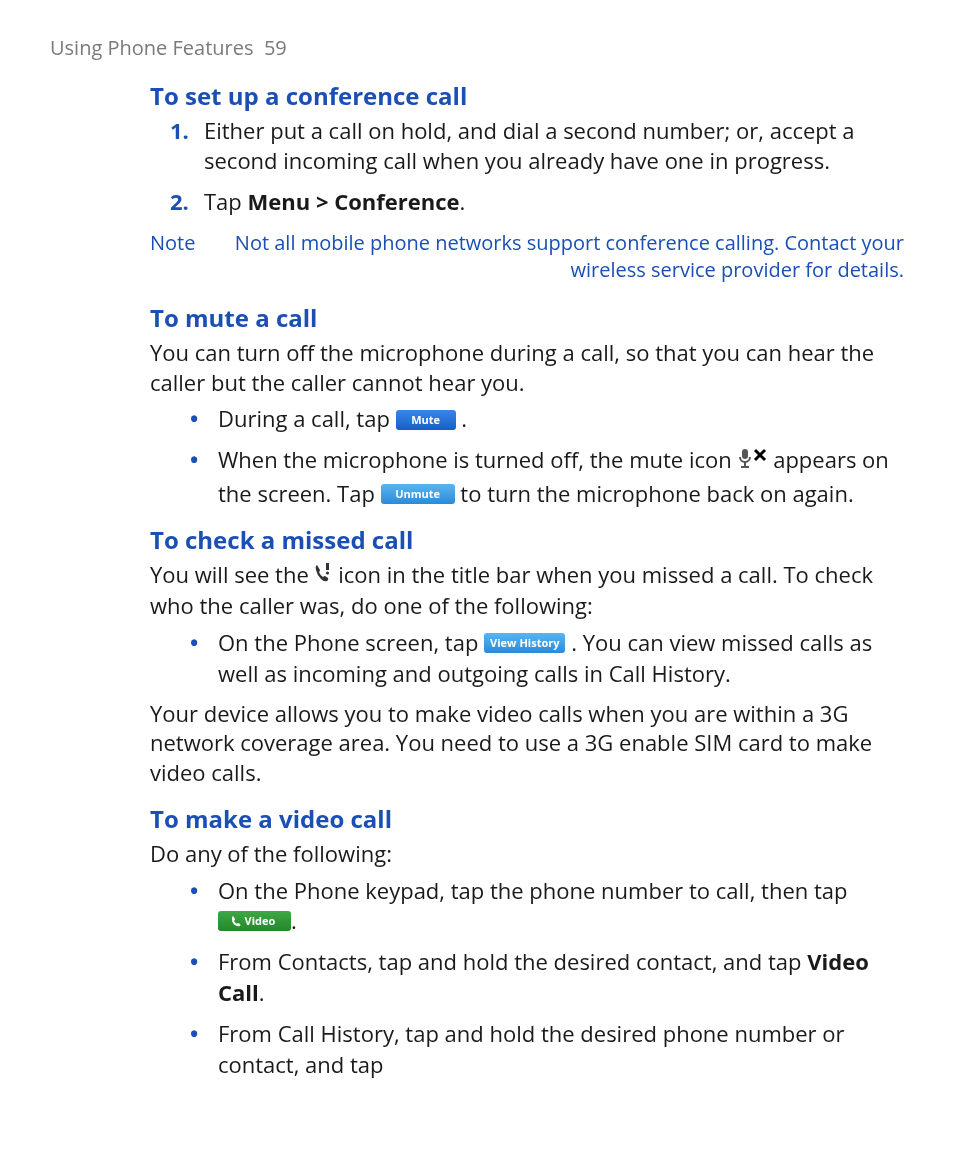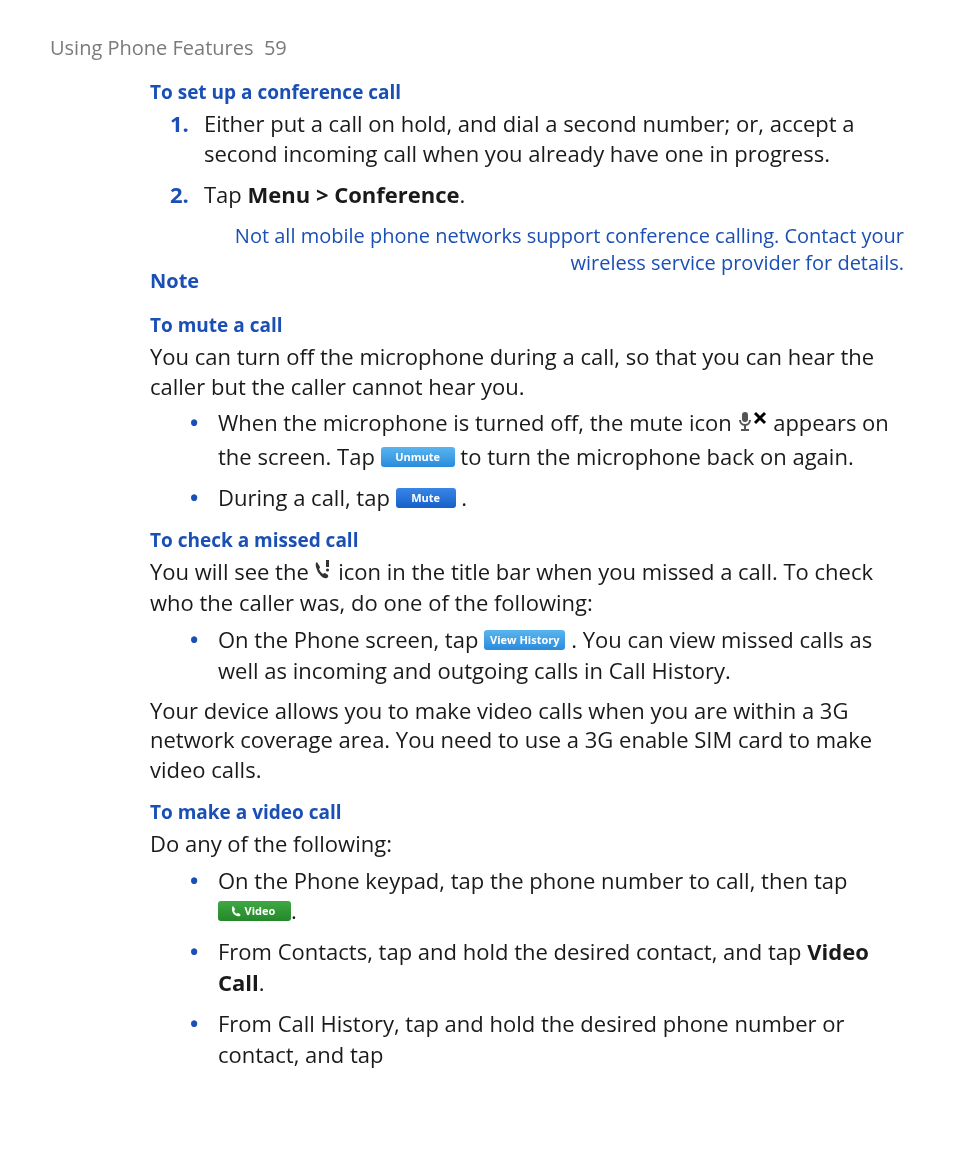--- a/index.html
+++ b/index.html
@@ -18,21 +18,21 @@
   }
   .running-head {
     color: #7a7a7a;
     font-size: 20px;
     margin-bottom: 18px;
     padding-right: 10px;
   }
   .subhead {
     color: #1a4fb5;
     font-weight: 700;
-    font-size: 19px;
+    font-size: 24px;
     margin: 14px 0 4px 100px;
   }
   .para {
     font-size: 22px;
     line-height: 1.35;
     margin: 0 0 6px 100px;
   }
   ol.numlist {
     list-style: none;
     padding: 0;
@@ -77,21 +77,21 @@
     font-size: 22px;
   }
   .note-block {
     display: flex;
     gap: 24px;
     margin: 8px 0 18px 100px;
     font-size: 20px;
     color: #1a4fb5;
     line-height: 1.35;
   }
-  .note-block .note-label { font-weight: 700; min-width: 56px; margin-top: 45px; }
+  .note-block .note-label { font-weight: 400; min-width: 56px; }
   .note-block .note-body { flex: 1; text-align: right; }
   .bold { font-weight: 700; }
   .h2 {
     color: #1a4fb5;
     font-weight: 700;
     font-size: 34px;
     margin: 42px 0 16px 70px;
   }
   
   .chip {
@@ -152,41 +152,41 @@
   </ol>
 
   <div class="note-block">
     <div class="note-label">Note</div>
     <div class="note-body">Not all mobile phone networks support conference calling. Contact your wireless service provider for details.</div>
   </div>
 
   <div class="subhead">To mute a call</div>
   <div class="para">You can turn off the microphone during a call, so that you can hear the caller but the caller cannot hear you.</div>
   <ul class="bullets">
+    <li>
+      <span>During a call, tap  </span>
+      <span class="chip chip-blue">Mute</span>
+      <span>.</span>
+    </li>
     <li>
       <span>When the microphone is turned off, the mute icon </span>
       <span class="mic-mute-icon">
         <svg width="30" height="22" viewBox="0 0 30 22">
           <rect x="5" y="2" width="6" height="10" rx="3" fill="#555"></rect>
           <path d="M3 10 a5 5 0 0 0 10 0" fill="none" stroke="#555" stroke-width="2"></path>
           <line x1="8" y1="15" x2="8" y2="20" stroke="#555" stroke-width="2"></line>
           <line x1="4" y1="20" x2="12" y2="20" stroke="#555" stroke-width="2"></line>
           <line x1="18" y1="3" x2="28" y2="13" stroke="#000" stroke-width="3"></line>
           <line x1="28" y1="3" x2="18" y2="13" stroke="#000" stroke-width="3"></line>
         </svg>
       </span>
       <span> appears on the screen. Tap  </span>
       <span class="chip chip-light">Unmute</span>
       <span>  to turn the microphone back on again.</span>
     </li>
-    <li>
-      <span>During a call, tap  </span>
-      <span class="chip chip-blue">Mute</span>
-      <span>.</span>
-    </li>
   </ul>
 
   <div class="subhead">To check a missed call</div>
   <div class="para">
     <span>You will see the  </span>
     <span class="missed-icon">
       <svg width="18" height="20" viewBox="0 0 18 20">
         <path d="M3 2 q-2 1 -1 5 q1 5 5 9 q3 3 6 2 q2 -1 1 -3 l-3 -2 q-1 0 -2 1 q-3 -2 -4 -5 q1 -1 1 -2 z" fill="#333"></path>
         <rect x="12" y="0" width="3" height="7" fill="#333"></rect>
         <circle cx="13.5" cy="10" r="1.6" fill="#333"></circle>

